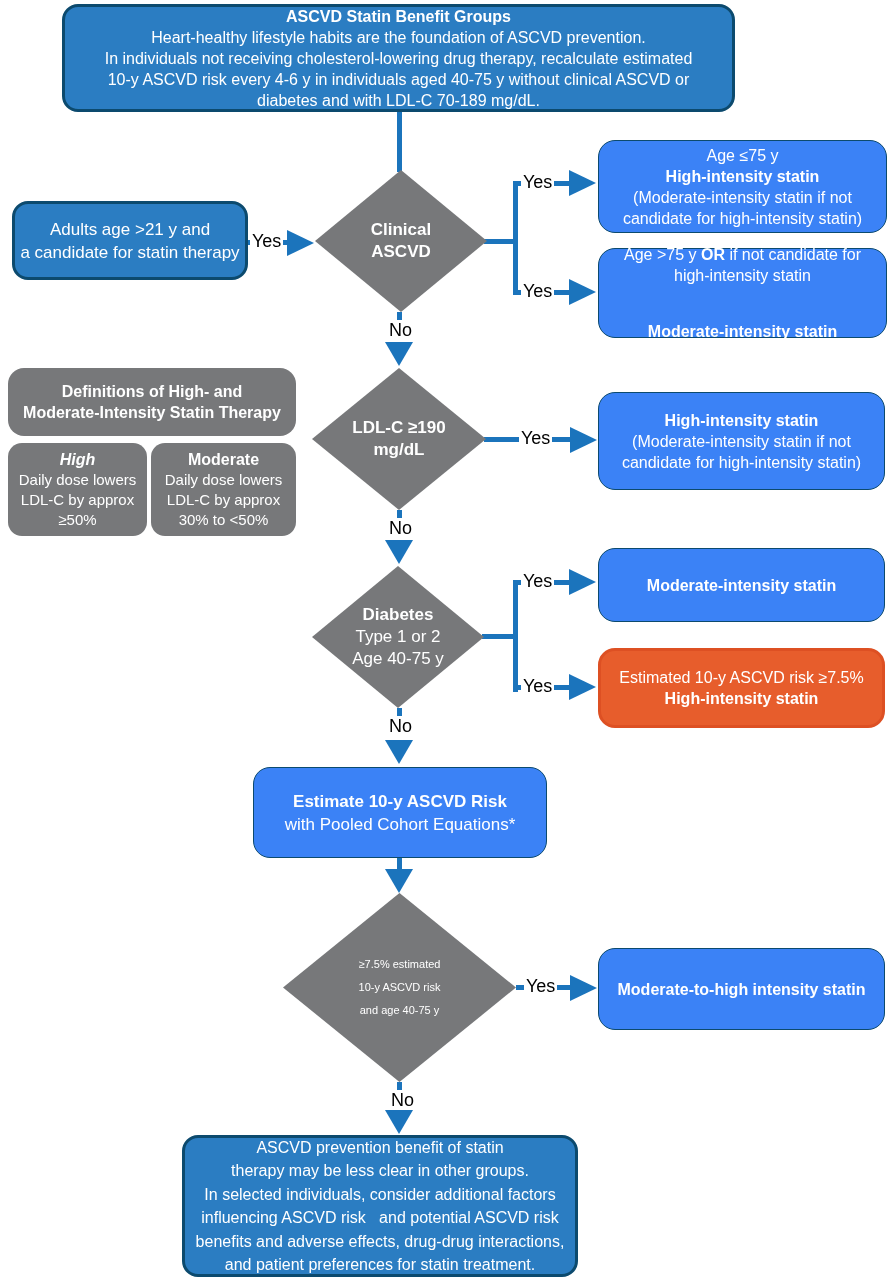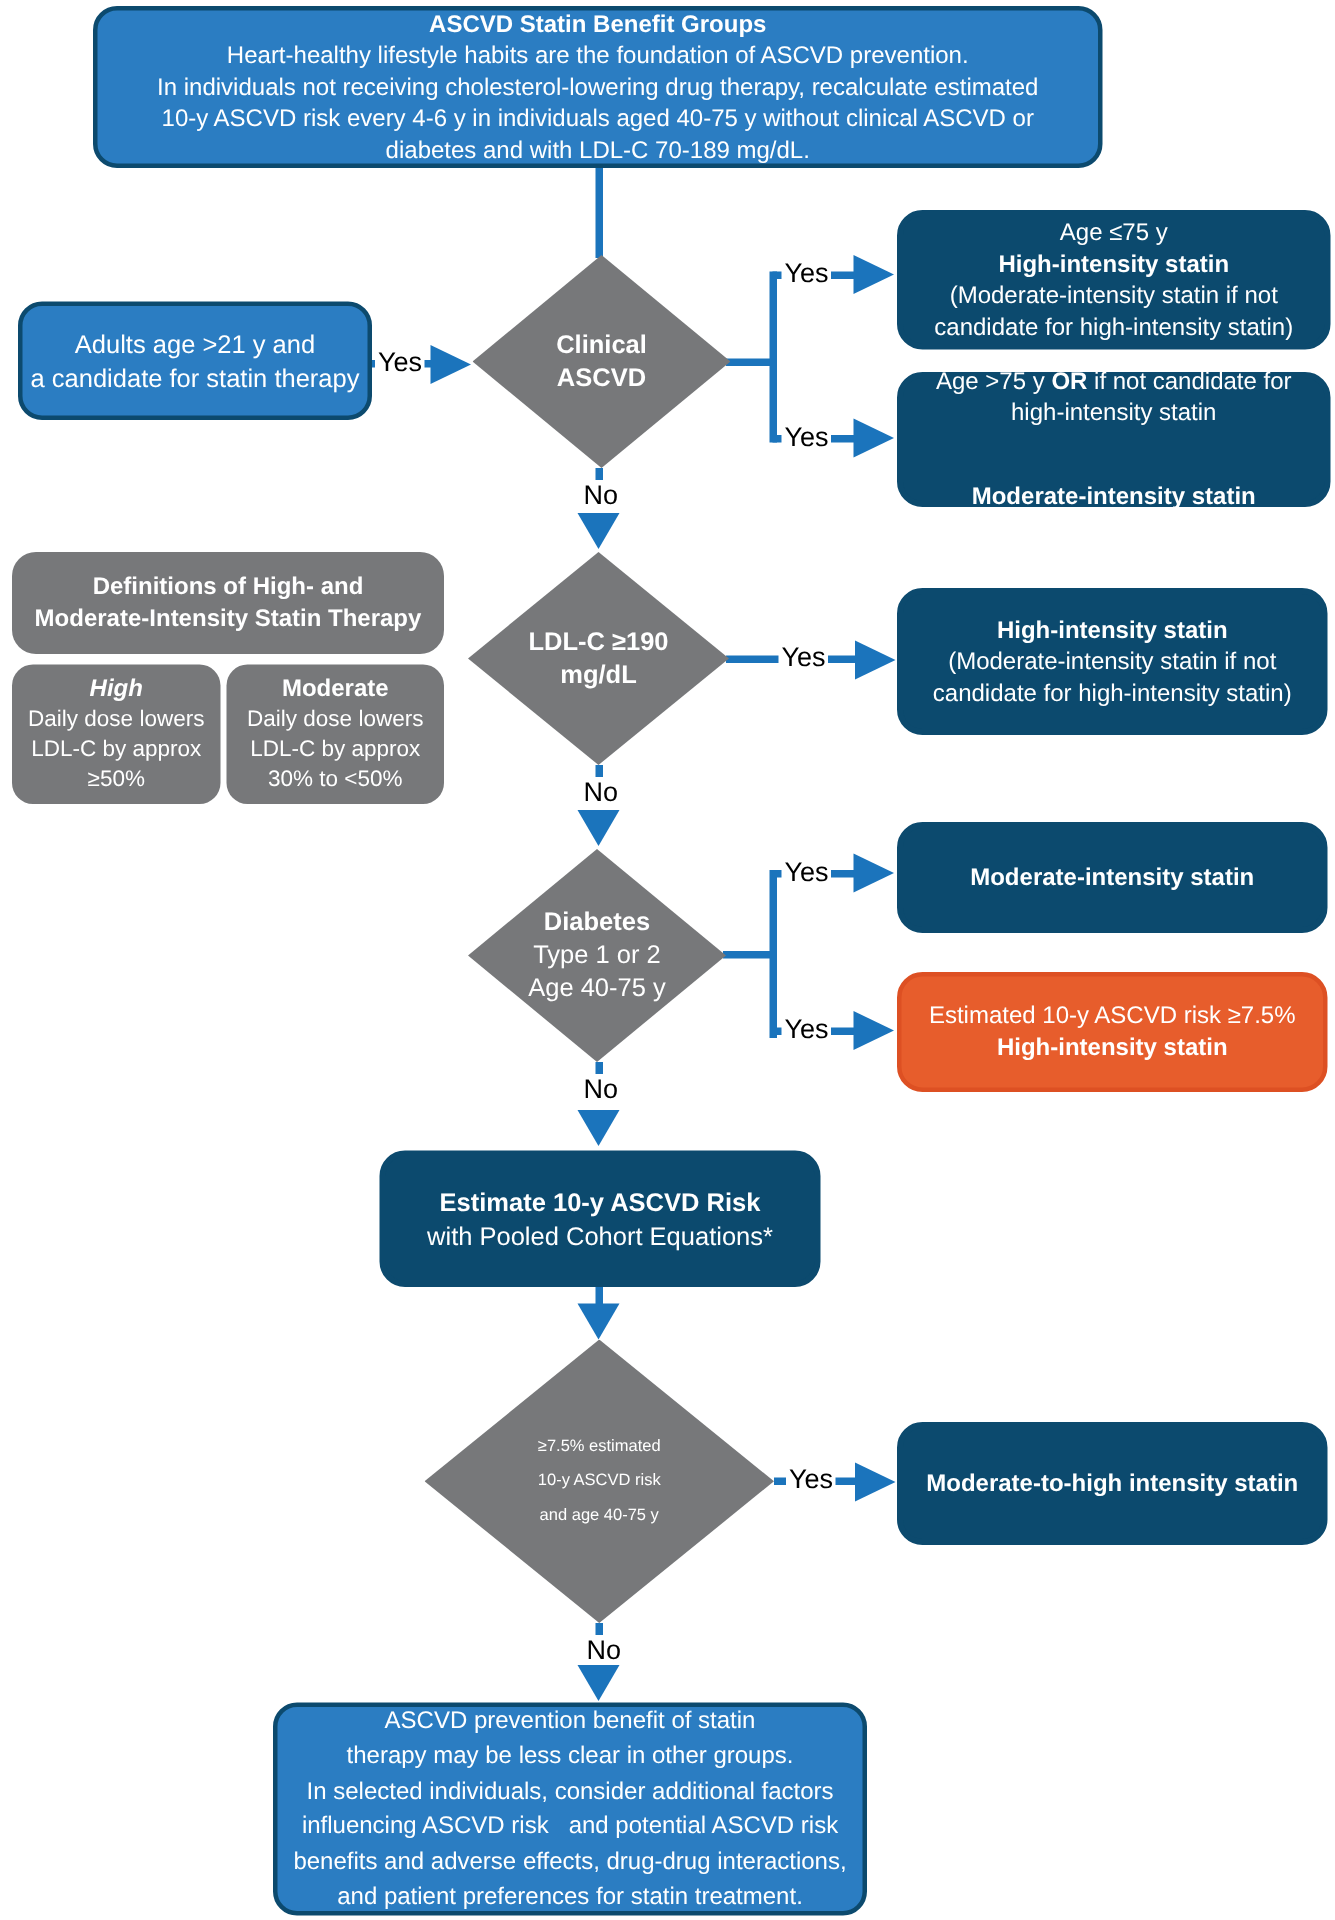--- a/index.html
+++ b/index.html
@@ -5,21 +5,21 @@
   html,body{margin:0;padding:0;background:#ffffff;}
   .canvas{
     position:relative;width:890px;height:1280px;background:#ffffff;overflow:hidden;
     font-family:"Liberation Sans","DejaVu Sans",sans-serif;
   }
   .node{
     position:absolute;box-sizing:border-box;color:#ffffff;text-align:center;
     display:flex;flex-direction:column;justify-content:center;align-items:center;
   }
   .blue{background:#2b7dc2;border:3px solid #0c4a6e;border-radius:16px;}
-  .green{background:#0c4a6e;border:4px solid #0c4a6e;border-radius:17px;}
+  .green{background:#3b82f6;border:1px solid #0c4a6e;border-radius:17px;}
   .orange{background:#e75d2c;border:3px solid #dd5023;border-radius:17px;}
   .grayb{background:#77787a;border-radius:16px;}
   .diamond{
     position:absolute;background:#77787a;color:#ffffff;text-align:center;
     clip-path:polygon(50% 0,100% 50%,50% 100%,0 50%);
     display:flex;flex-direction:column;justify-content:center;align-items:center;
   }
   .t{white-space:pre-wrap;}
   .b{font-weight:bold;}
   .hline,.vline{position:absolute;background:#1b74bc;}

